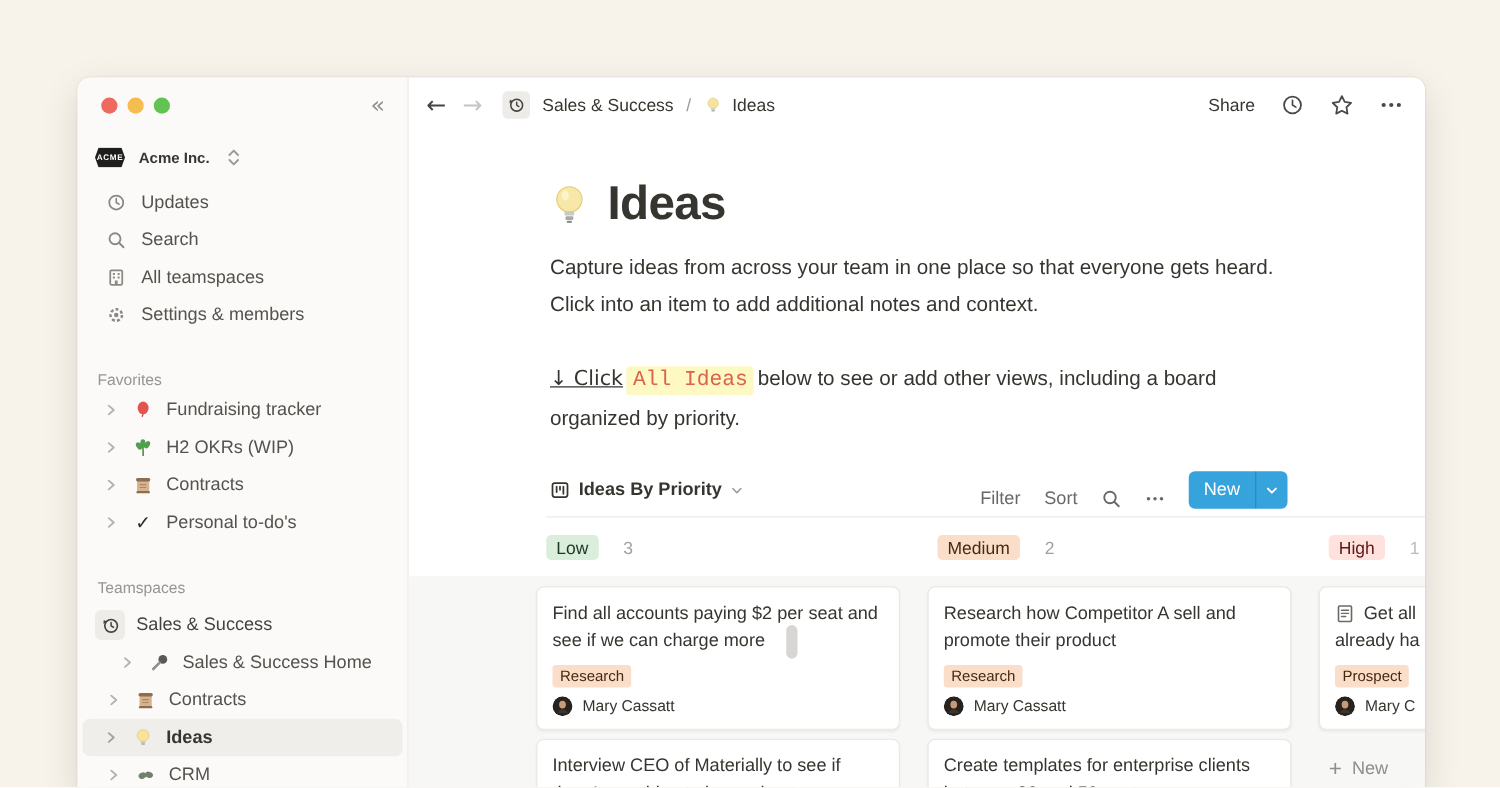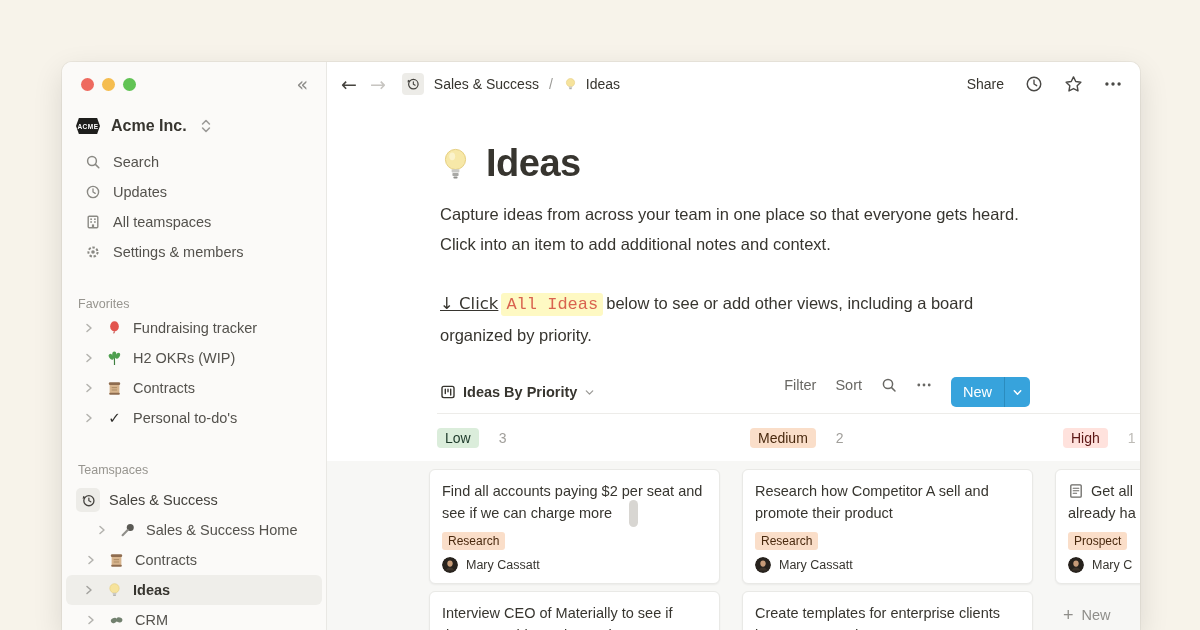--- a/index.html
+++ b/index.html
@@ -10,21 +10,21 @@
           box-shadow:0 10px 30px rgba(0,0,0,.12),0 0 0 1px rgba(0,0,0,.045);}
   
   .sidebar{width:265px;flex:none;background:#FBFAF8;border-right:1px solid #E9E8E4;box-sizing:border-box;}
   .traffic-row{display:flex;align-items:center;height:44px;padding:0 18px 0 19px;}
   .dot{width:13px;height:13px;border-radius:50%;margin-right:8px;}
   .collapse{margin-left:auto;color:#8F8E8B;font-size:19px;line-height:1;font-family:"DejaVu Sans",sans-serif;}
   .ws-row{display:flex;align-items:center;height:36px;margin-top:2px;padding:0 14px;gap:11px;}
   .acme-logo{width:24px;height:16px;background:#1E1E1C;color:#fff;font-size:6.5px;font-weight:700;
              letter-spacing:.5px;display:flex;align-items:center;justify-content:center;
              clip-path:polygon(12% 0,88% 0,100% 50%,88% 100%,12% 100%,0 50%);}
-  .ws-name{font-size:16px;font-weight:700;color:#37352F;}
+  .ws-name{font-size:12px;font-weight:700;color:#37352F;}
   .srow{display:flex;align-items:center;height:30px;gap:12px;font-size:14.5px;font-weight:500;color:#54524D;}
   .menu{margin-top:3px;}
   .menu .srow{padding-left:23px;}
   .icon16{width:16px;height:16px;flex:none;display:block;}
   .sec-label{margin-top:28px;height:18px;padding-left:16px;font-size:12.5px;font-weight:500;color:#97958F;
              display:flex;align-items:center;}
   .tree .srow{padding-left:22px;}
   .chev{width:10px;height:12px;flex:none;}
   .emoji{width:17px;height:17px;flex:none;}
   .tree .srow .lbl{margin-left:-2px;}
@@ -49,21 +49,21 @@
   .title-row{display:flex;align-items:flex-end;gap:15px;margin-top:38px;}
   .page-title{font-size:38px;font-weight:700;letter-spacing:-.5px;line-height:1;color:#37352F;}
   .desc{margin-top:17px;font-size:16.5px;line-height:30px;color:#37352F;}
   .tip{margin-top:29px;font-size:16.5px;line-height:30px;color:#37352F;}
   .code{font-family:"Liberation Mono","DejaVu Sans Mono",monospace;font-size:17px;color:#D9634F;
         background:#fef9c3;border-radius:3px;padding:2px 5px;margin:0 3px;}
   .glyph{font-family:"DejaVu Sans",sans-serif;text-decoration:underline;}
   .toolbar{margin-top:26px;height:32px;display:flex;align-items:center;width:590px;}
   .view-btn{display:flex;align-items:center;gap:7px;}
   .view-name{font-size:14.5px;font-weight:700;color:#37352F;}
-  .tb-right{margin-left:auto;display:flex;align-items:flex-start;gap:19px;}
+  .tb-right{margin-left:auto;display:flex;align-items:flex-end;gap:19px;}
   .tb-txt{font-size:14.5px;color:#696864;}
   .new-btn{display:flex;align-items:stretch;height:30px;border-radius:5px;overflow:hidden;background:#37A3DC;color:#fff;}
   .new-main{display:flex;align-items:center;padding:0 12px;font-size:14.5px;font-weight:500;}
   .new-split{display:flex;align-items:center;padding:0 7px;border-left:1px solid rgba(9,70,100,.25);}
   .divider{height:1px;background:#EDECE9;margin:5px 0 0 110px;}
   .col-heads{height:47px;flex:none;display:flex;align-items:center;padding-left:102px;}
   .col-head{width:291px;margin-right:22px;flex:none;display:flex;align-items:center;gap:20px;padding-left:8px;box-sizing:border-box;}
   .pill{font-size:14px;font-weight:500;padding:2px 8px;border-radius:4px;}
   .pill-green{background:#DBEDDB;color:#1C3829;}
   .pill-orange{background:#FADEC9;color:#49290E;}
@@ -102,31 +102,31 @@
         <span class="acme-logo">ACME</span>
         <span class="ws-name">Acme Inc.</span>
         <svg class="icon16" width="10" height="14" viewBox="0 0 10 14">
             <path d="M2 5.2 5 2.2 8 5.2M2 8.8 5 11.8 8 8.8" fill="none" stroke="#9B9A97" stroke-width="1.4" stroke-linecap="round" stroke-linejoin="round"></path>
           </svg>
       </div>
 
       <nav class="menu">
         <div class="srow">
           <svg class="icon16" viewBox="0 0 16 16">
+              <circle cx="8" cy="8" r="5.6" fill="none" stroke="#8A8984" stroke-width="1.4"></circle>
+              <path d="M8 4.8V8l2.2 1.4" fill="none" stroke="#8A8984" stroke-width="1.3" stroke-linecap="round"></path>
+            </svg>
+          <span>Updates</span>
+        </div>
+        <div class="srow">
+          <svg class="icon16" viewBox="0 0 16 16">
               <circle cx="7" cy="7" r="4.4" fill="none" stroke="#8A8984" stroke-width="1.5"></circle>
               <path d="M10.4 10.4 13.8 13.8" stroke="#8A8984" stroke-width="1.5" stroke-linecap="round"></path>
             </svg>
           <span>Search</span>
-        </div>
-        <div class="srow">
-          <svg class="icon16" viewBox="0 0 16 16">
-              <circle cx="8" cy="8" r="5.6" fill="none" stroke="#8A8984" stroke-width="1.4"></circle>
-              <path d="M8 4.8V8l2.2 1.4" fill="none" stroke="#8A8984" stroke-width="1.3" stroke-linecap="round"></path>
-            </svg>
-          <span>Updates</span>
         </div>
         <div class="srow">
           <svg class="icon16" viewBox="0 0 16 16">
               <rect x="3.2" y="2.2" width="9.6" height="11.6" rx="1" fill="none" stroke="#8A8984" stroke-width="1.4"></rect>
               <g fill="#8A8984">
                 <rect x="5.3" y="4.4" width="1.6" height="1.6"></rect>
                 <rect x="9.1" y="4.4" width="1.6" height="1.6"></rect>
                 <rect x="5.3" y="7.2" width="1.6" height="1.6"></rect>
                 <rect x="9.1" y="7.2" width="1.6" height="1.6"></rect>
                 <rect x="6.9" y="10.4" width="2.2" height="3.2"></rect>

